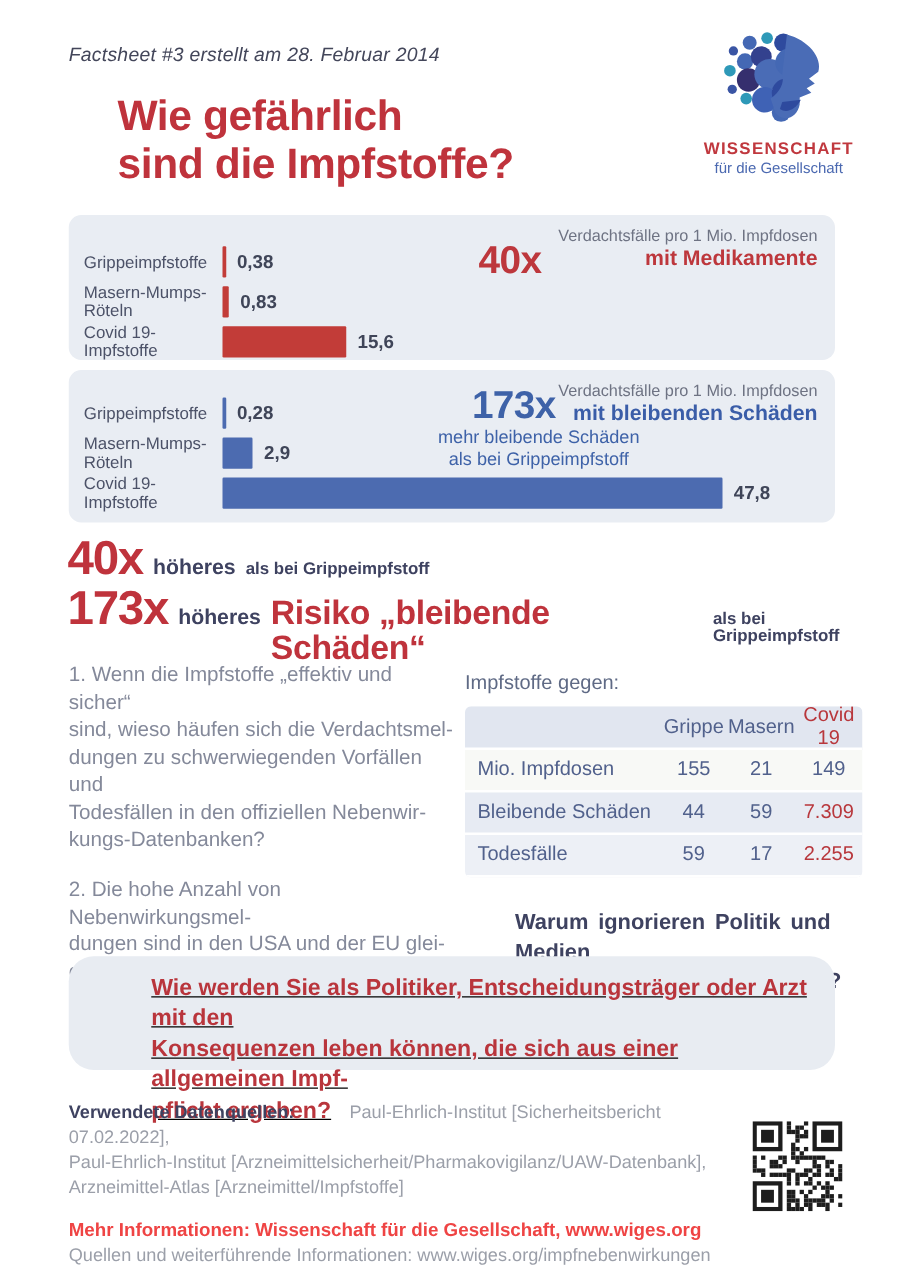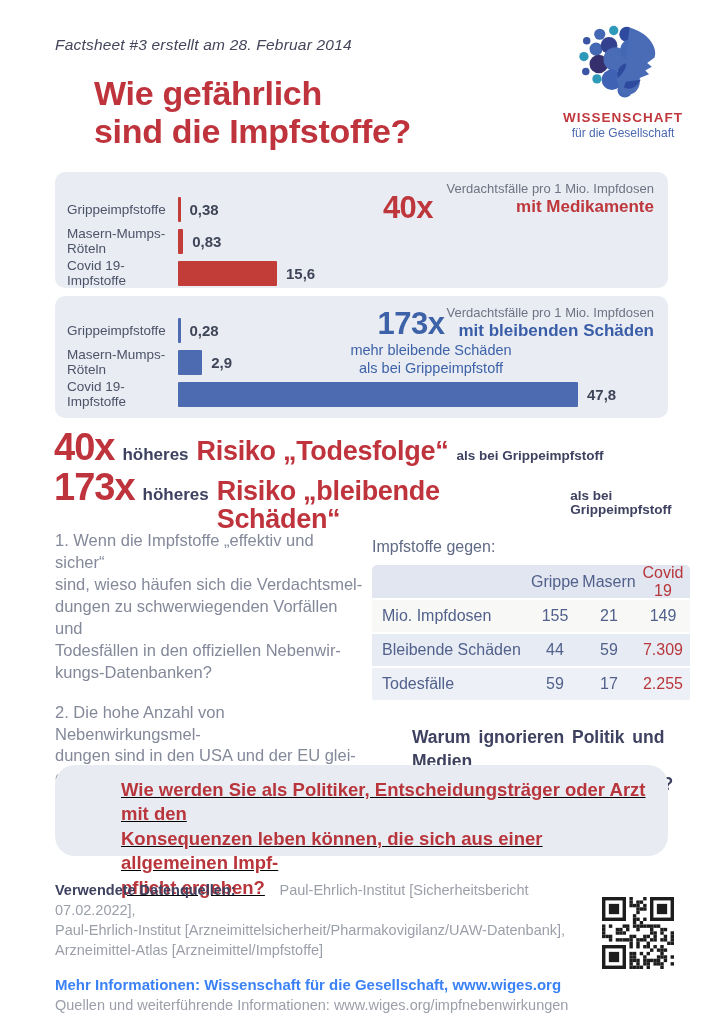--- a/index.html
+++ b/index.html
@@ -73,21 +73,21 @@
   
   #consequence-box{position:absolute;left:55px;top:765px;width:613px;height:91px;
     background:#e8ecf2;border-radius:20px;box-sizing:border-box;padding:13px 20px 0 26px;text-decoration:underline;}
   #consequence-box .boxtext{font-size:18.5px;font-weight:700;color:#b9353c;line-height:1.32;}
 
   
   #footer{position:absolute;left:55px;top:880px;width:540px;}
   #footer p{margin:0;}
   .src{font-size:14.5px;line-height:1.38;color:#9b9fa9;}
   .src strong{color:#3e4260;}
-  .more{margin-top:14px !important;font-size:15px;font-weight:700;color:#3b82f6;line-height:1.4;}
+  .more{margin-top:14px !important;font-size:15px;font-weight:700;color:#ef4444;line-height:1.4;}
   .links{font-size:14.5px;color:#9b9fa9;line-height:1.4;}
   #qr{position:absolute;left:602px;top:897px;width:72px;height:72px;}
 </style>
 </head>
 <body>
 
 <div id="page">
 
   <div id="factsheet-line">Factsheet #3 erstellt am 28. Februar 2014</div>
   <div id="page-title" class="pre">Wie gefährlich
@@ -172,21 +172,20 @@
     <div class="unit">
       <div class="u1">Verdachtsfälle pro 1 Mio. Impfdosen</div>
       <div class="u2">mit bleibenden Schäden</div>
     </div>
   </div>
 
   <div id="claims">
     <div class="claim">
       <span class="factor">40x</span>
       <span class="mid">höheres</span>
-      <span class="risk">Risiko „Todesfolge“</span>
       <span class="suffix">als bei Grippeimpfstoff</span>
     </div>
     <div class="claim">
       <span class="factor">173x</span>
       <span class="mid">höheres</span>
       <span class="risk">Risiko „bleibende Schäden“</span>
       <span class="suffix">als bei Grippeimpfstoff</span>
     </div>
   </div>
 

